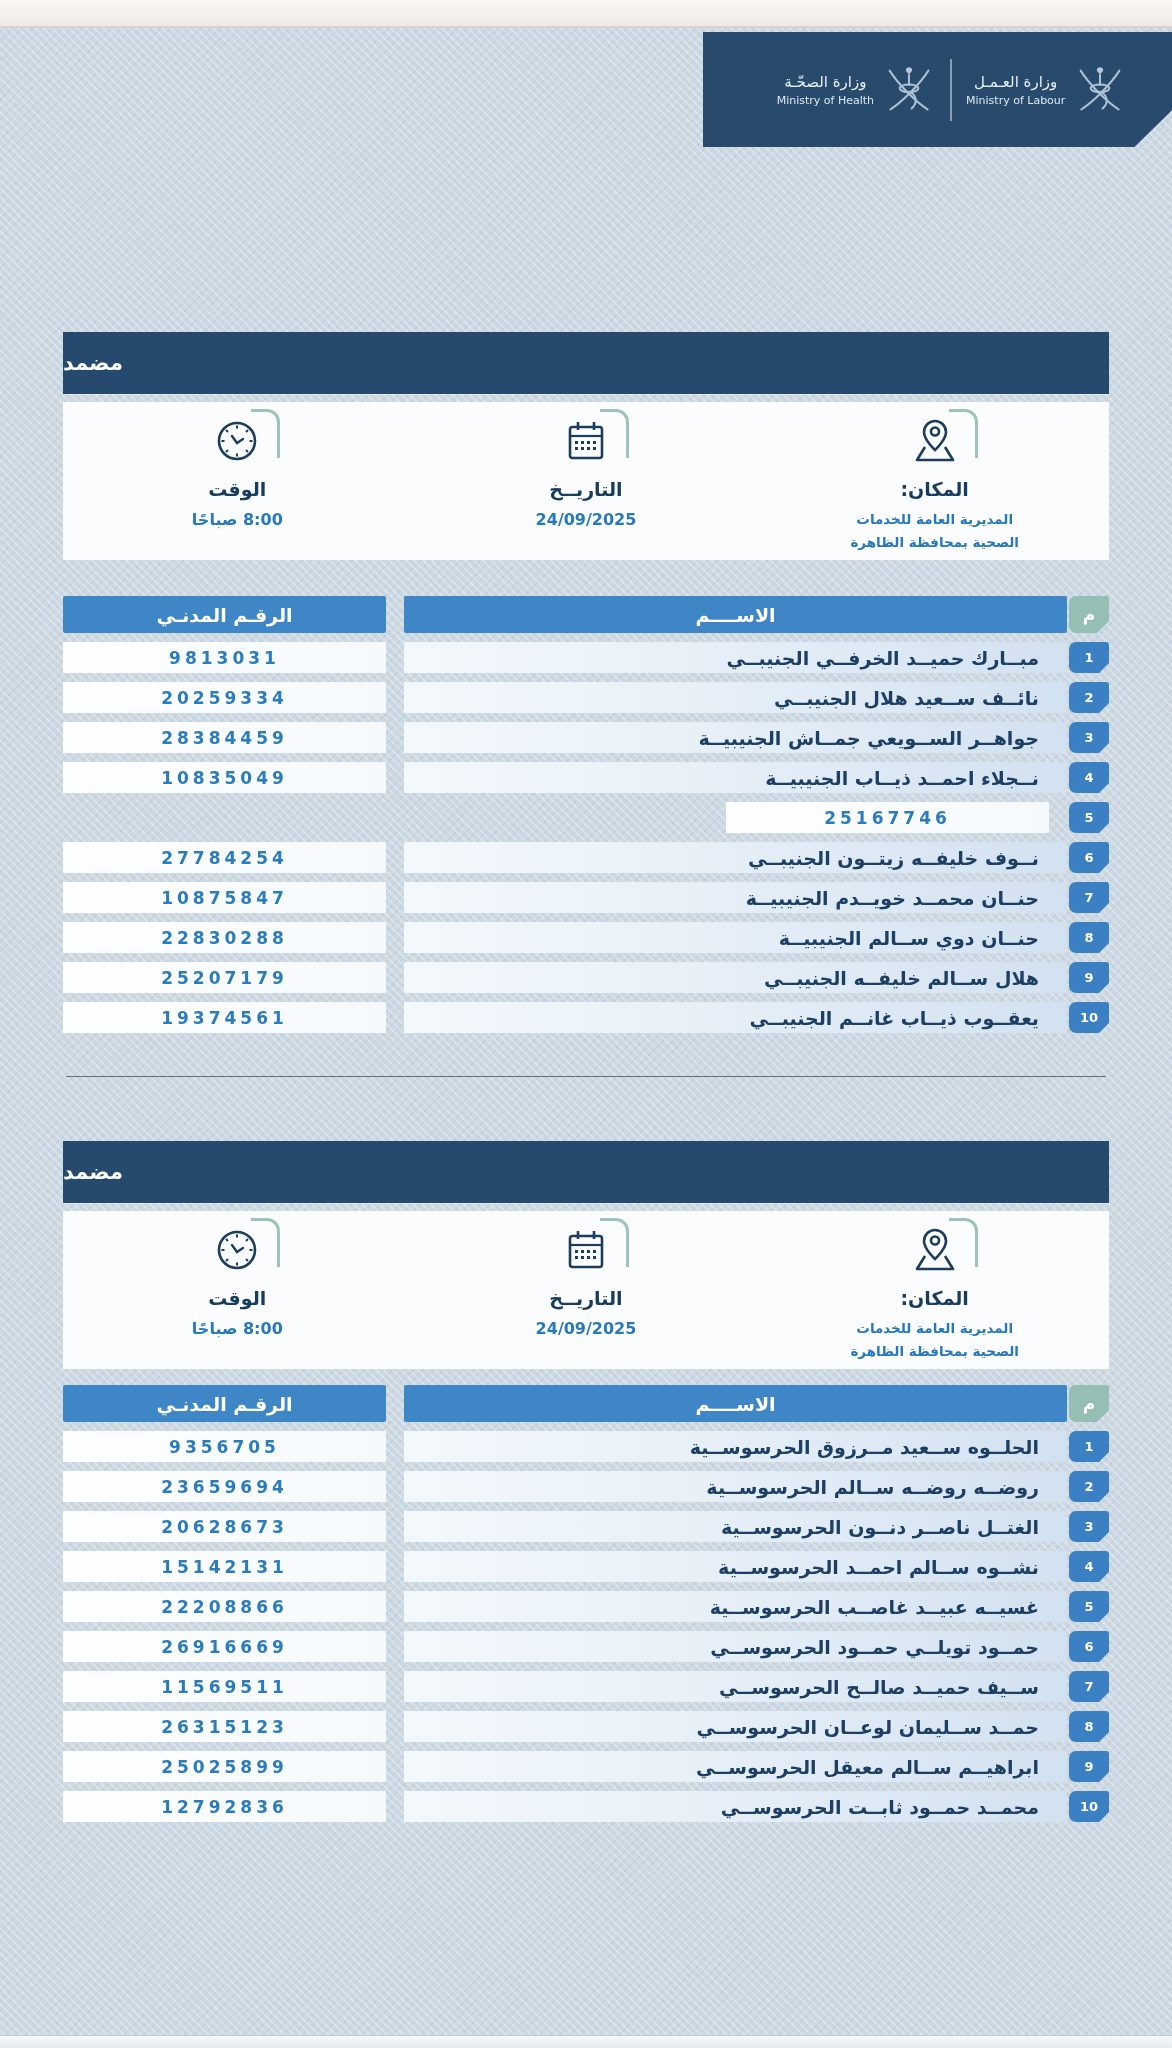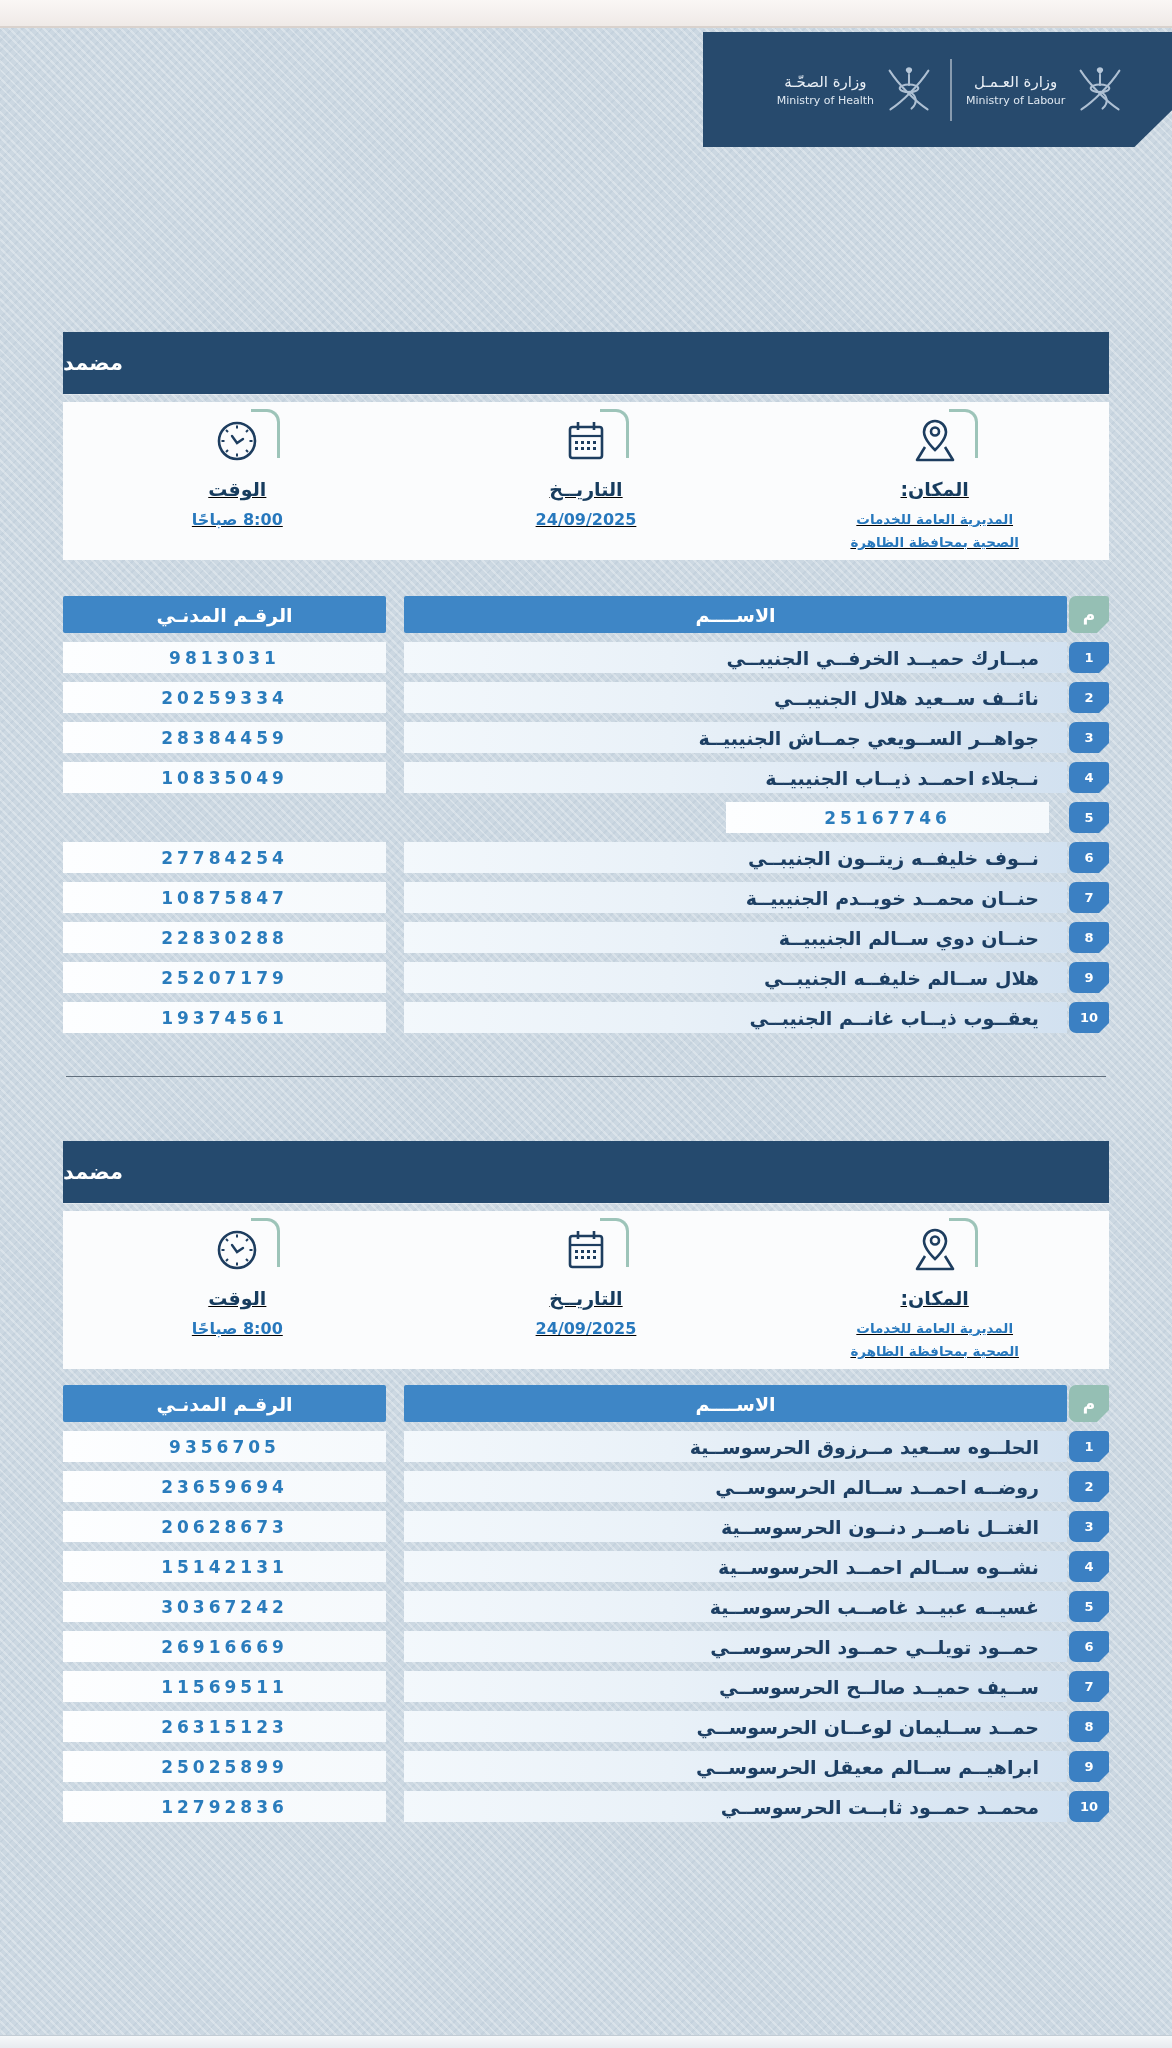--- a/index.html
+++ b/index.html
@@ -56,21 +56,21 @@
     color:#ffffff;font-size:21px;font-weight:bold;
     box-shadow:0 1px 0 rgba(255,255,255,.35);
   }
   
   .info-panel{
     margin-top:8px;height:158px;
     background:#fbfcfd;
     display:flex;flex-direction:row;
     padding-top:14px;box-sizing:border-box;
   }
-  .info-item{flex:1;text-align:center;text-decoration:underline;}
+  .info-item{flex:1;text-align:center;}
   .icon-wrap{position:relative;display:inline-block;width:50px;height:50px;}
   .icon-wrap svg{display:block;}
   .bracket{
     position:absolute;top:-7px;right:-18px;
     width:26px;height:46px;
     border-top:3px solid #9dc4b9;border-right:3px solid #9dc4b9;
     border-top-right-radius:13px;
   }
   .info-label{margin-top:8px;font-size:19px;font-weight:bold;color:#173c5e;}
   .info-value{margin-top:10px;font-size:16px;font-weight:bold;color:#2778bd;}
@@ -406,21 +406,21 @@
           <div class="t-row">
             <div class="tab row-tab">1</div>
             <div class="cell name-cell name-col">الحلــوه ســعيد مــرزوق الحرسوســية</div>
             <div class="col-gap"></div>
             <div class="cell id-cell id-col">
               <span class="digits">9356705</span>
             </div>
           </div>
           <div class="t-row">
             <div class="tab row-tab">2</div>
-            <div class="cell name-cell name-col">روضــه احمــد ســالم الحرسوســي</div>
+            <div class="cell name-cell name-col">روضــه روضــه ســالم الحرسوســية</div>
             <div class="col-gap"></div>
             <div class="cell id-cell id-col">
               <span class="digits">23659694</span>
             </div>
           </div>
           <div class="t-row">
             <div class="tab row-tab">3</div>
             <div class="cell name-cell name-col">الغتــل ناصــر دنــون الحرسوســية</div>
             <div class="col-gap"></div>
             <div class="cell id-cell id-col">
@@ -433,21 +433,21 @@
             <div class="col-gap"></div>
             <div class="cell id-cell id-col">
               <span class="digits">15142131</span>
             </div>
           </div>
           <div class="t-row">
             <div class="tab row-tab">5</div>
             <div class="cell name-cell name-col">غسيــه عبيــد غاصــب الحرسوســية</div>
             <div class="col-gap"></div>
             <div class="cell id-cell id-col">
-              <span class="digits">30367242</span>
+              <span class="digits">22208866</span>
             </div>
           </div>
           <div class="t-row">
             <div class="tab row-tab">6</div>
             <div class="cell name-cell name-col">حمــود تويلــي حمــود الحرسوســي</div>
             <div class="col-gap"></div>
             <div class="cell id-cell id-col">
               <span class="digits">26916669</span>
             </div>
           </div>

